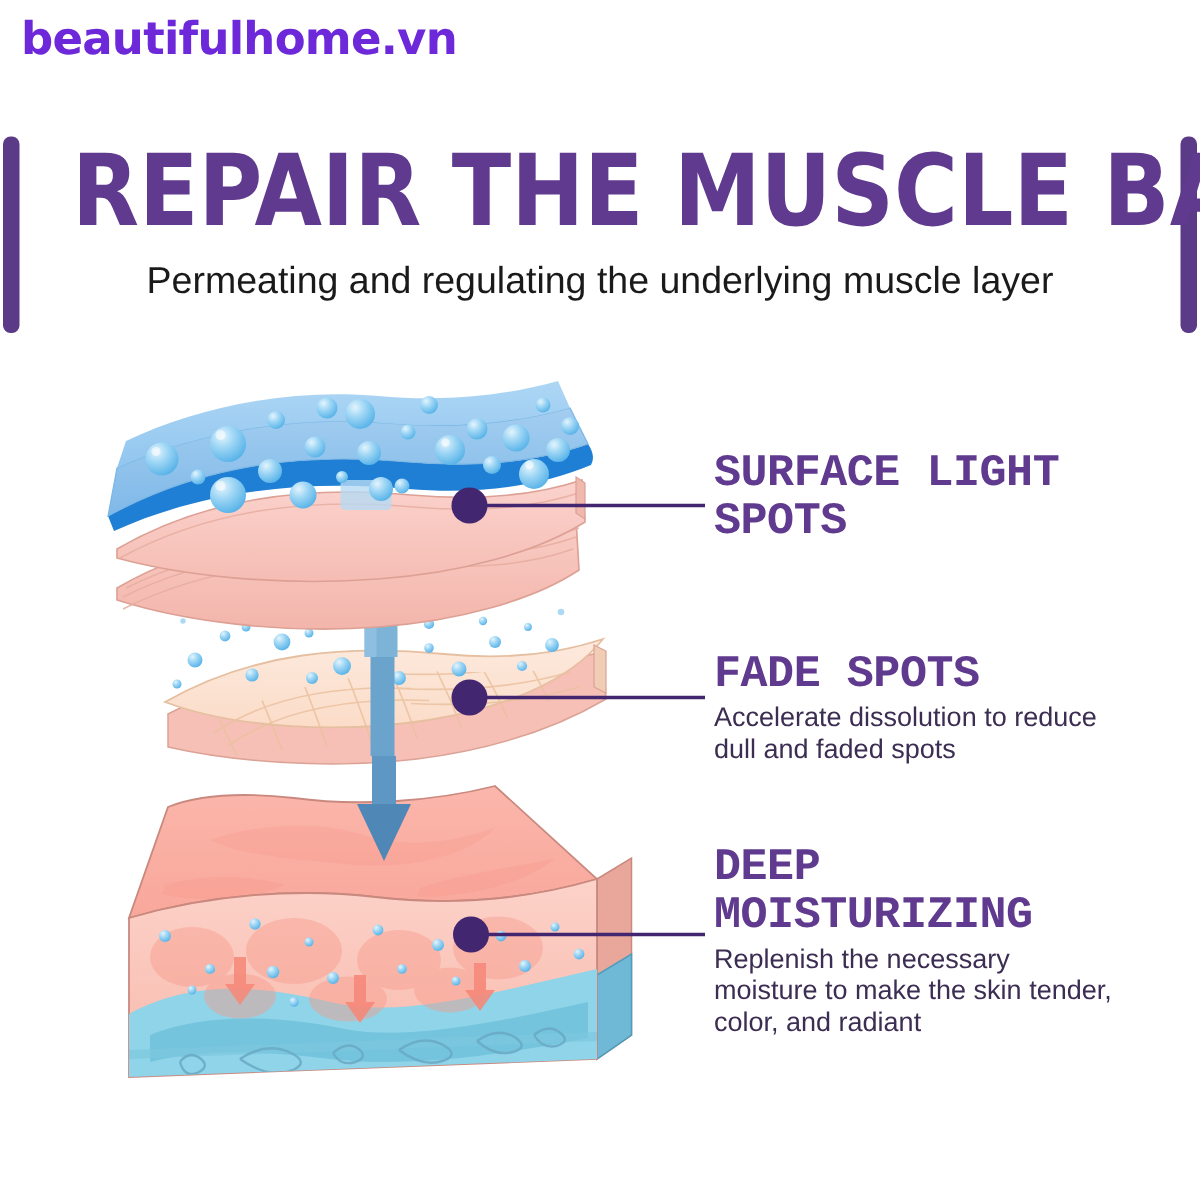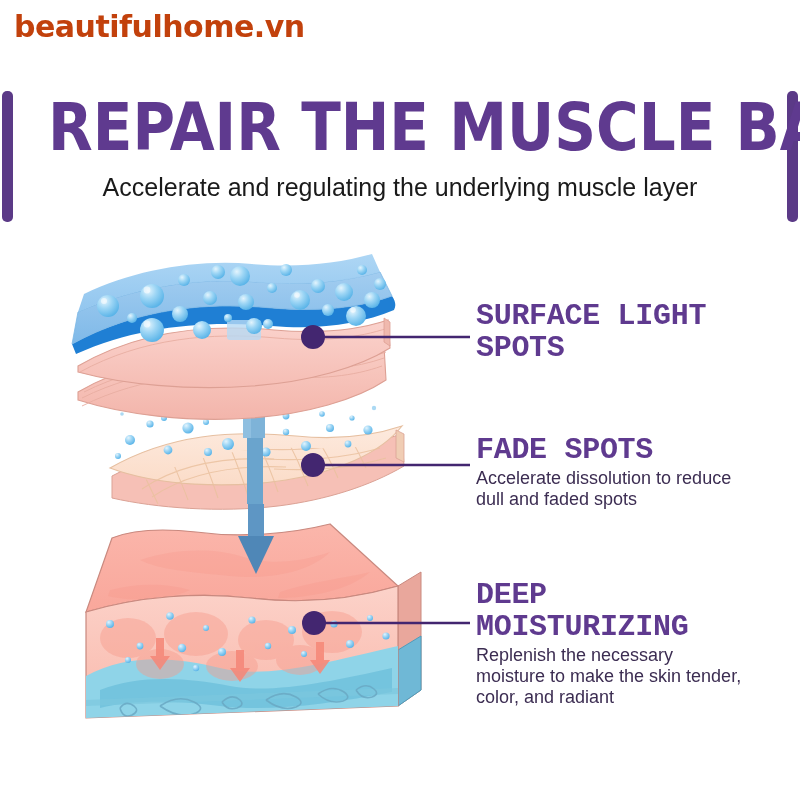--- a/index.html
+++ b/index.html
@@ -18,21 +18,21 @@
 
   
   #watermark {
     position: absolute;
     left: 14px;
     top: 9px;
     font-family: "DejaVu Sans", sans-serif;
     font-weight: bold;
     font-size: 30px;
     letter-spacing: -0.5px;
-    color: #c2410c;
+    color: #6d28d9;
     white-space: nowrap;
     text-align: center;
   }
 
   
   .side-bar {
     position: absolute;
     top: 91px;
     width: 11px;
     height: 131px;
@@ -99,34 +99,34 @@
   .callout-body {
     font-family: "Liberation Sans", sans-serif;
     font-size: 18px;
     line-height: 21px;
     color: #3c2d52;
     margin: 0;
     white-space: pre-line;
   }
   #callout-1 { left: 476px; top: 300px; }
   #callout-2 { left: 476px; top: 434px; }
-  #callout-3 { left: 476px; top: 563px; margin-top: 16px; }
+  #callout-3 { left: 476px; top: 563px; }
 </style>
 </head>
 <body>
 
 <div id="page">
 
   <div id="watermark">beautifulhome.vn</div>
 
   <div class="side-bar" id="bar-left"></div>
   <div class="side-bar" id="bar-right"></div>
 
   <div id="headline">REPAIR THE MUSCLE BASE</div>
-  <div id="subtitle">Accelerate and regulating the underlying muscle layer</div>
+  <div id="subtitle">Permeating and regulating the underlying muscle layer</div>
 
   <svg id="illustration" viewBox="0 0 800 800">
     <defs>
       <linearGradient id="gBlueTop" x1="0" y1="0" x2="0" y2="1">
         <stop offset="0%" stop-color="#a9d4f4"></stop>
         <stop offset="100%" stop-color="#8cc3ee"></stop>
       </linearGradient>
       <linearGradient id="gBlueBody" x1="0" y1="0" x2="0" y2="1">
         <stop offset="0%" stop-color="#a3cdf0"></stop>
         <stop offset="100%" stop-color="#7fb9e8"></stop>

